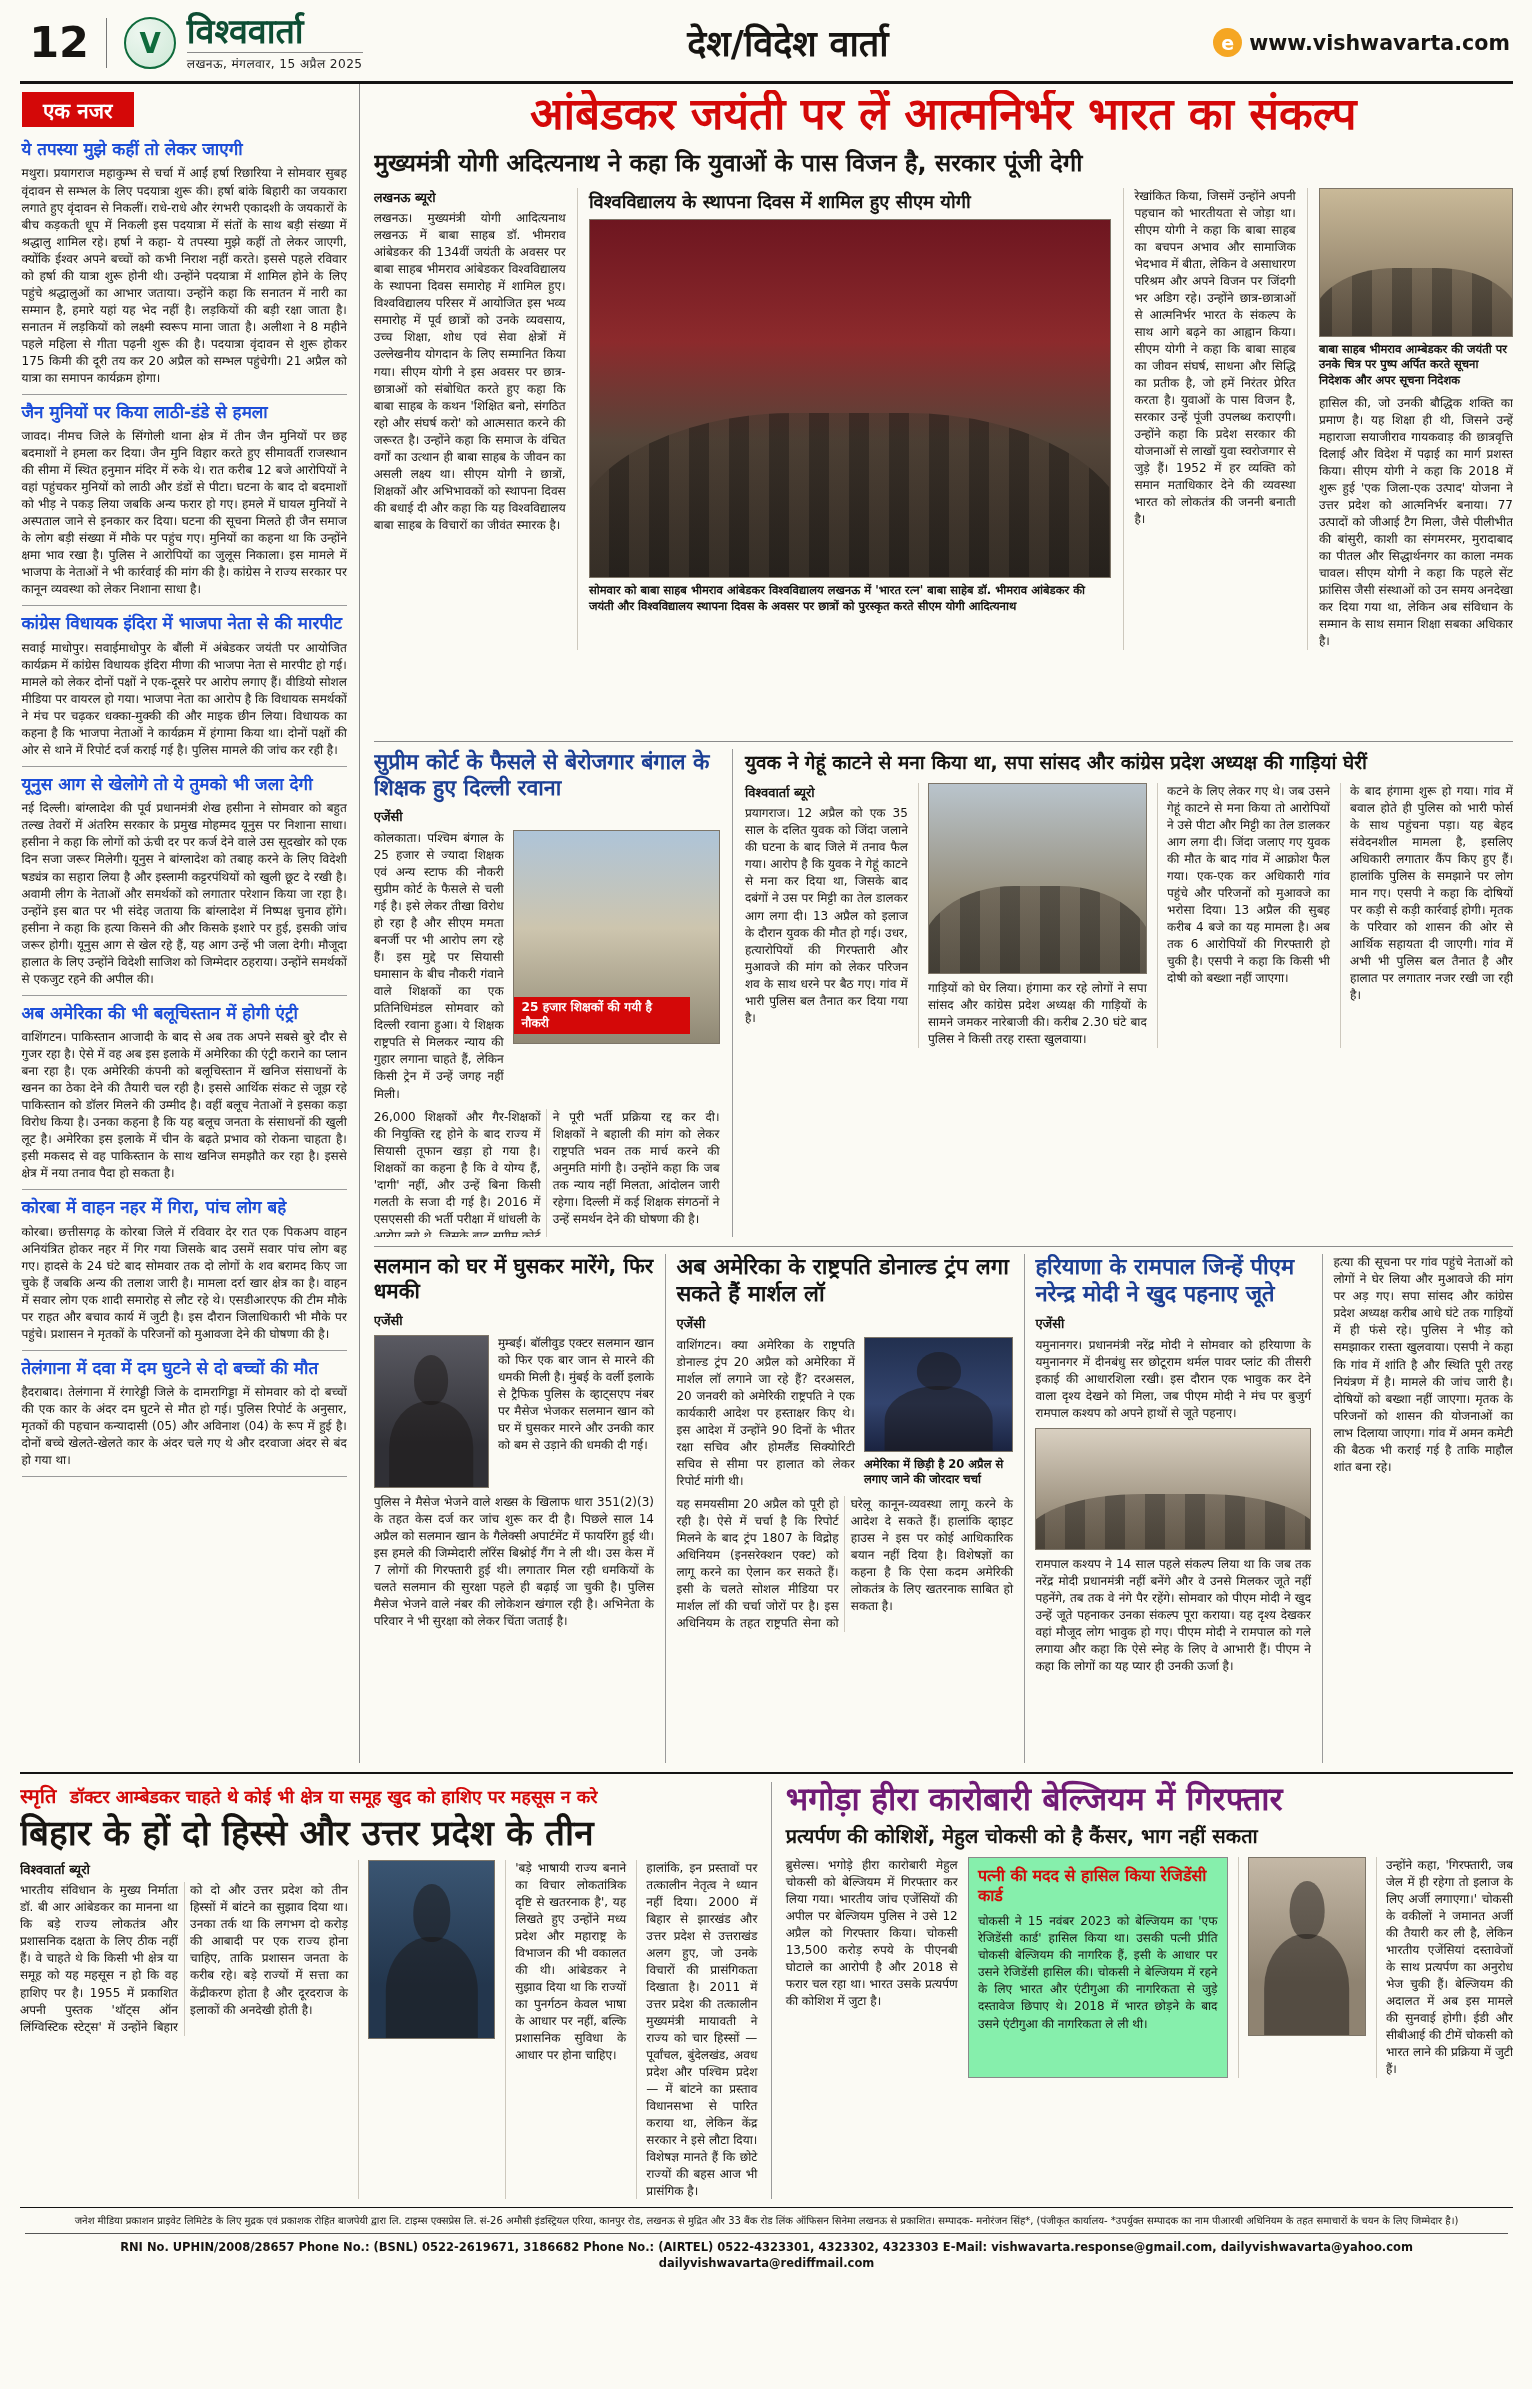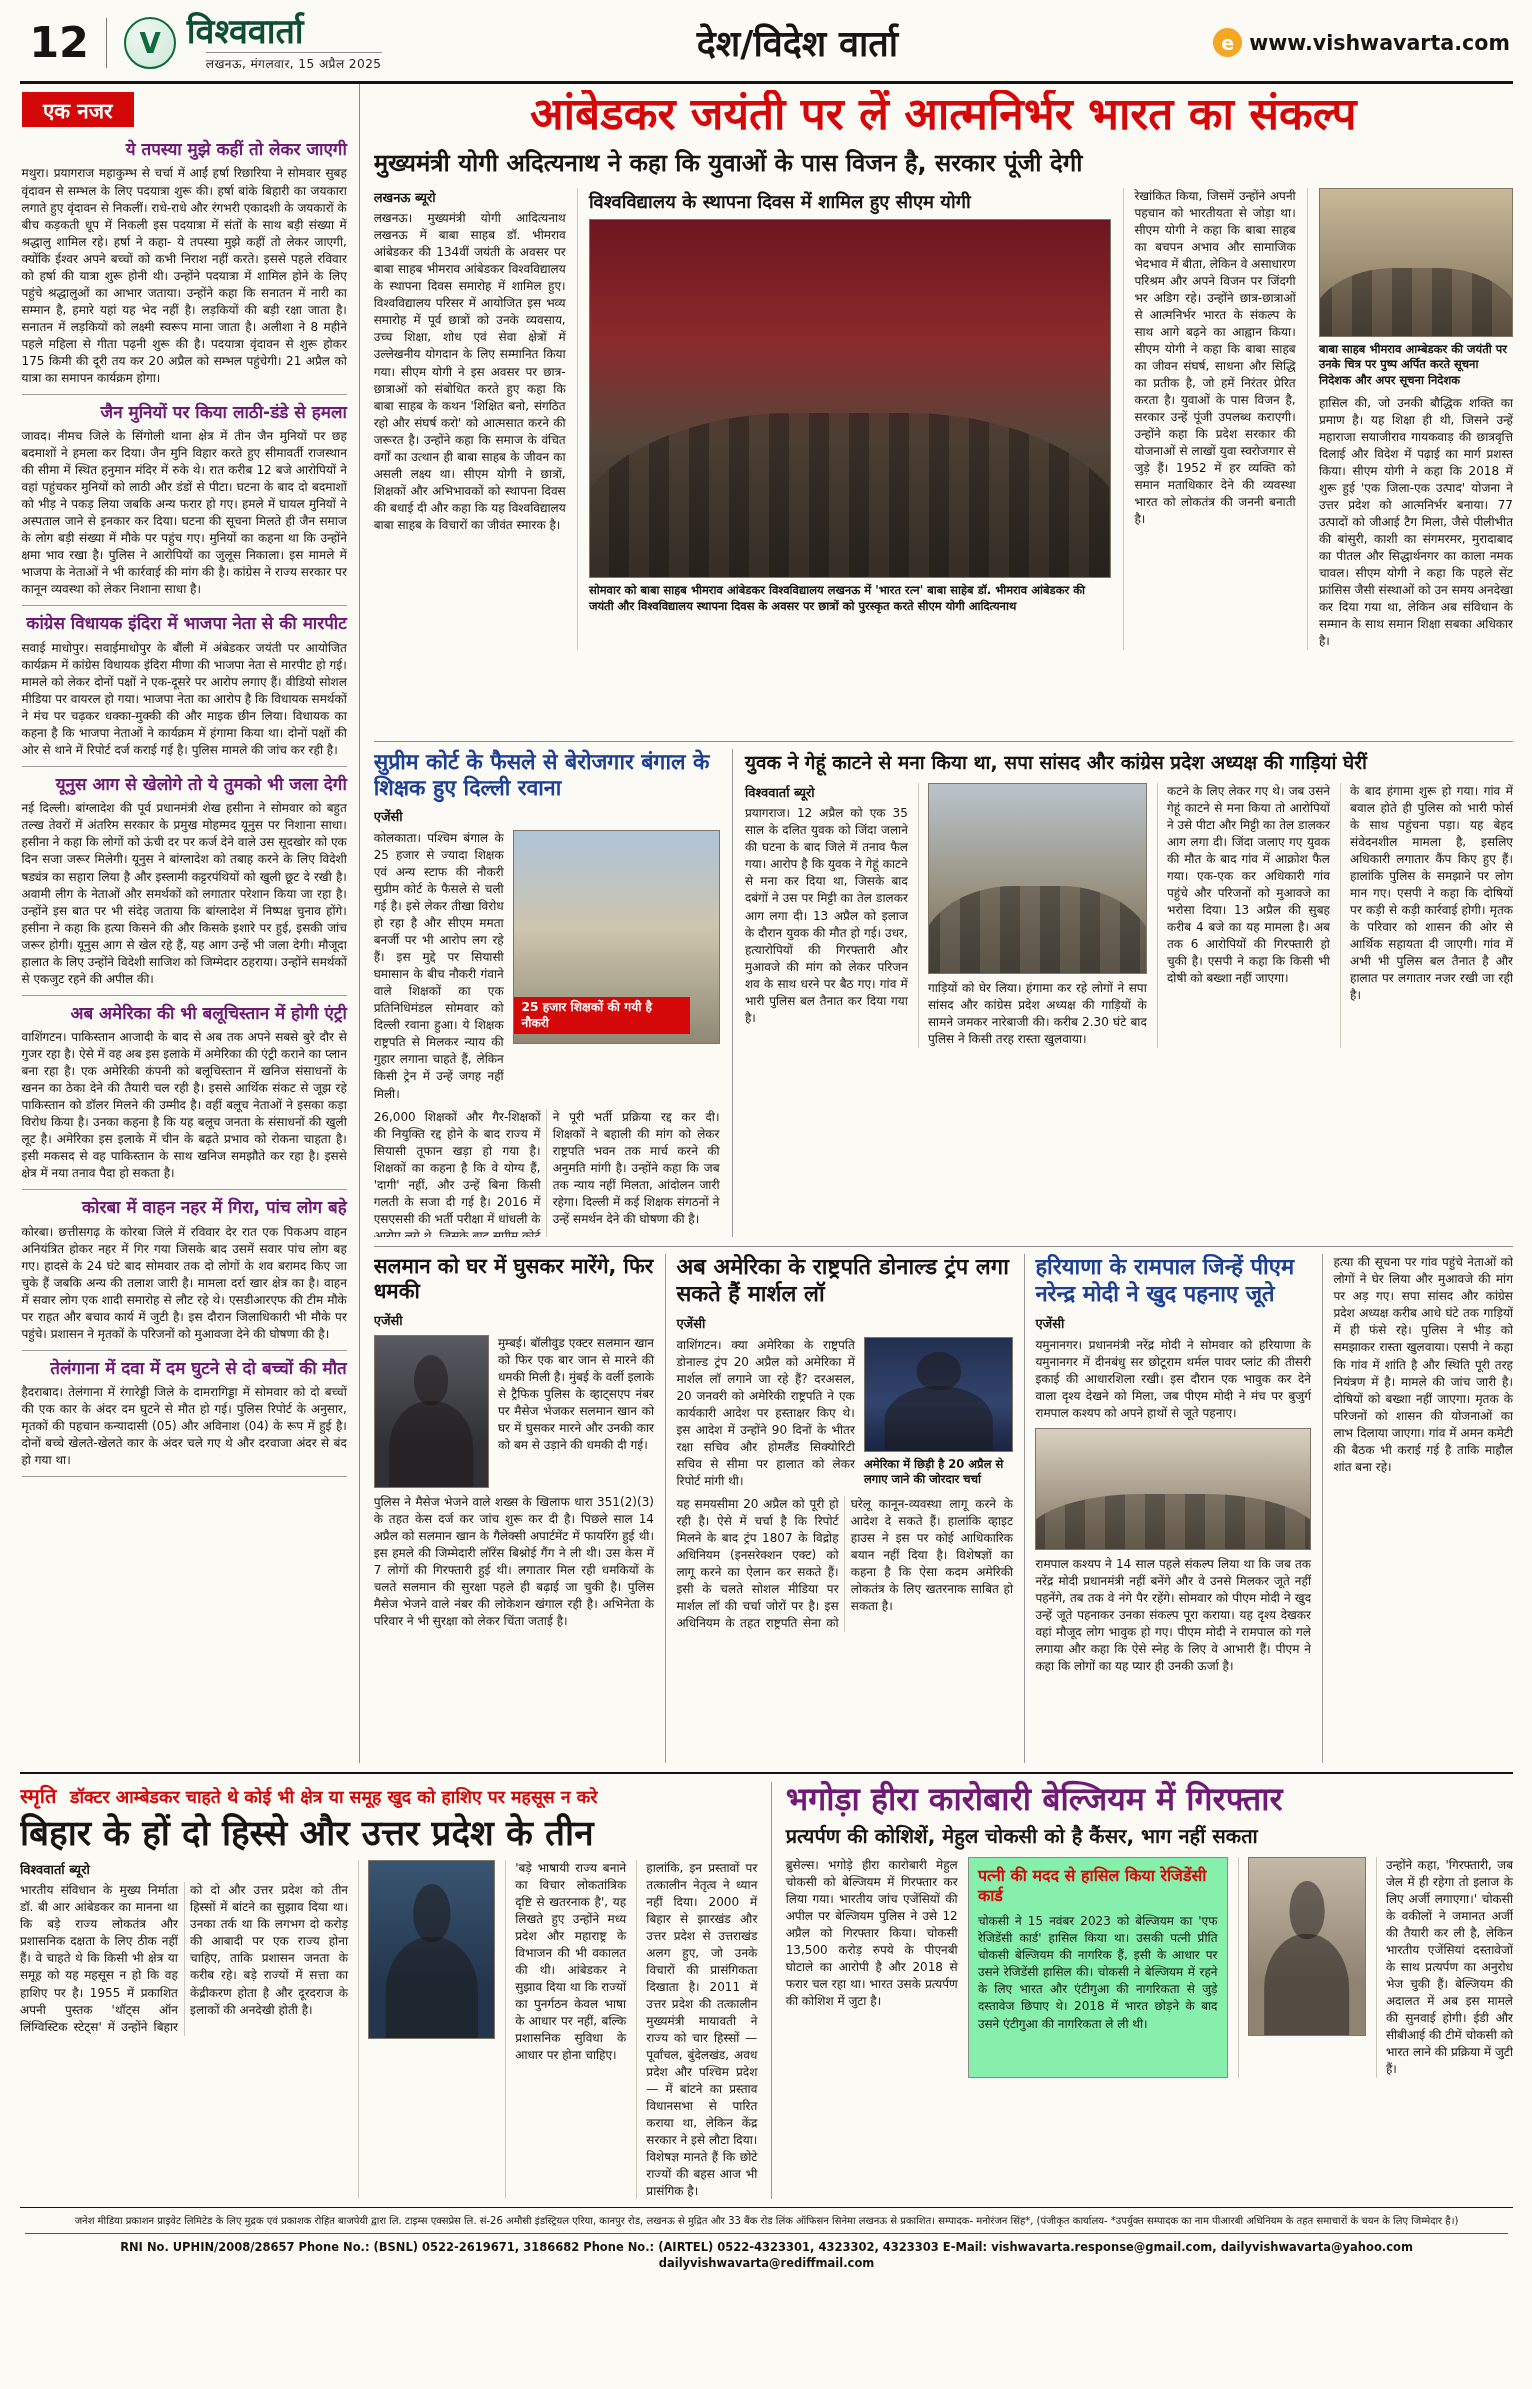--- a/index.html
+++ b/index.html
@@ -5,21 +5,21 @@
 *{box-sizing:border-box;}
 body{margin:0;background:#cfcfcf;font-family:"DejaVu Sans","Liberation Sans",sans-serif;color:#171512;}
 .page{width:1533px;height:2389px;margin:0 auto;background:#fbfaf4;padding:10.7px 20px 7.6px;display:flex;flex-direction:column;overflow:hidden;}
 
 
 .masthead{display:flex;align-items:center;gap:17px;padding:3.1px 3.1px 9.2px;border-bottom:3.1px solid #141414;flex:none;}
 .page-num{font-size:43px;font-weight:700;line-height:1;padding:3.1px 17px 3.1px 6.1px;border-right:1.5px solid #777;}
 .logo-block{display:flex;align-items:center;gap:10.7px;}
 .logo-circle{width:52px;height:52px;border-radius:50%;border:2.3px solid #0f6b3c;display:flex;align-items:center;justify-content:center;font-size:27.5px;font-weight:700;color:#0f6b3c;background:radial-gradient(circle at 32% 28%,#eef7f0,#cde8d6);flex:none;}
 .paper-name{font-size:34px;font-weight:700;color:#0d4d33;line-height:1.05;}
-.dateline{font-size:12.2px;color:#222;margin-top:2.3px;letter-spacing:0.4px;border-top:0.8px solid #8a8a8a;padding-top:2.3px;margin-left:19px;}
+.dateline{font-size:12.2px;color:#222;margin-top:2.3px;letter-spacing:0.4px;border-top:0.8px solid #8a8a8a;padding-top:2.3px;}
 .section-title{flex:1;text-align:center;font-size:36px;font-weight:700;}
 .website{display:flex;align-items:center;gap:6.9px;font-size:20.6px;font-weight:700;}
 .e-circle{width:29px;height:29px;border-radius:50%;background:#f5a623;color:#fff;display:flex;align-items:center;justify-content:center;font-size:19px;font-weight:700;flex:none;}
 
 
 .bt{font-size:12px;line-height:1.42;text-align:justify;margin:0;}
 .byline{font-size:13px;font-weight:700;margin:0 0 4.6px;}
 .caption{font-size:11.5px;font-weight:700;line-height:1.35;margin-top:5.3px;}
 .h-blue{color:#1c3f94;font-weight:700;margin:0 0 6.1px;line-height:1.22;}
 .h-black{color:#141414;font-weight:700;margin:0 0 6.1px;line-height:1.22;}
@@ -39,21 +39,21 @@
 .person::before{content:"";position:absolute;left:50%;top:13%;width:30%;height:33%;transform:translateX(-50%);border-radius:50% 50% 46% 46%;background:rgba(25,22,20,.5);}
 .person::after{content:"";position:absolute;left:50%;top:43%;width:74%;height:64%;transform:translateX(-50%);border-radius:48% 48% 0 0;background:rgba(25,22,20,.5);}
 .crowd::after{content:"";position:absolute;left:-4%;right:-4%;bottom:-6%;height:52%;background:repeating-linear-gradient(90deg,rgba(30,26,22,.55) 0 20px,rgba(62,52,42,.42) 20px 40px);border-radius:40% 40% 0 0/70% 70% 0 0;}
 .photo-label{position:absolute;left:0;bottom:9.2px;background:#d40808;color:#fff;font-size:12.2px;font-weight:700;padding:3.1px 7.6px;max-width:86%;line-height:1.25;}
 
 
 .upper{display:flex;height:1679px;overflow:hidden;flex:none;}
 .sidebar{width:340px;flex:none;border-right:1.5px solid #8a8a8a;padding:7.6px 12.2px 0 1.5px;overflow:hidden;}
 .ek-header{display:inline-block;background:#d40808;color:#fff;font-size:20.6px;font-weight:700;padding:3.8px 21.4px;margin-bottom:4.6px;}
 .sn-item{border-bottom:0.8px solid #9a9a9a;padding:6.9px 0;}
-.sn-h{font-size:17px;font-weight:700;text-align:right;margin:0 0 5.3px;line-height:1.25;color:#701a75;}
+.sn-h{font-size:17px;font-weight:700;text-align:left;margin:0 0 5.3px;line-height:1.25;color:#1d4ed8;}
 
 .main-col{flex:1;padding:6.1px 0 0 13.7px;display:flex;flex-direction:column;overflow:hidden;}
 
 
 .lead{height:641px;overflow:hidden;flex:none;}
 .lead-headline{color:#d40808;font-size:44px;font-weight:700;text-align:center;line-height:1.08;margin:0 0 7.6px;}
 .lead-subhead{font-size:24px;font-weight:700;margin:0 0 9.2px;}
 .lead-row{display:flex;gap:11.5px;}
 .lead-row>*+*{border-left:0.8px solid #cdc8bd;padding-left:10.7px;}
 .lead-c1{width:192px;flex:none;}

